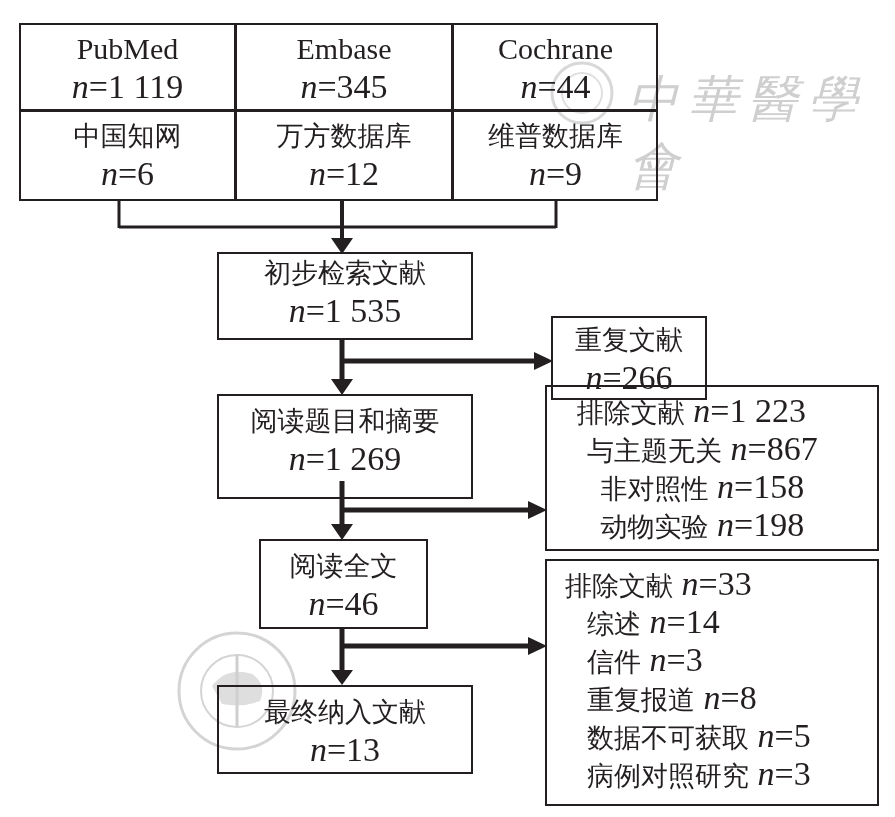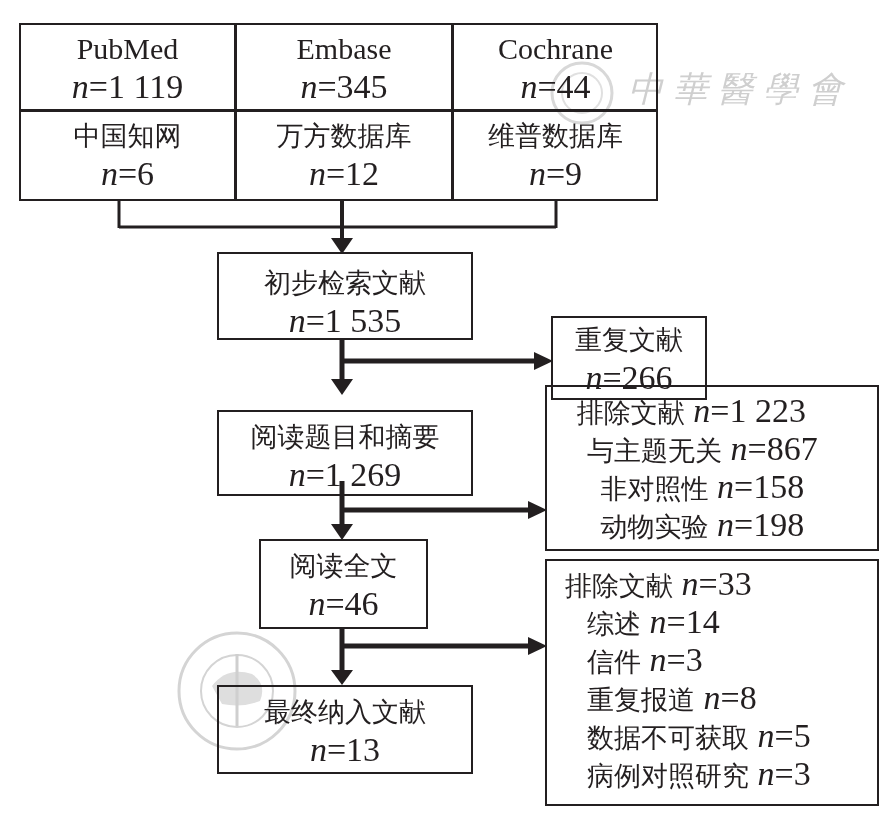--- a/index.html
+++ b/index.html
@@ -7,21 +7,21 @@
            font-family: "DejaVu Serif", "Liberation Serif", serif; color: #231f20; }
     .box { position: absolute; border: 2.5px solid #231f20; box-sizing: border-box; background: transparent; }
     .cell { position: absolute; box-sizing: border-box; text-align: center; font-size: 27px; line-height: 38px; padding-top: 4px; }
     .cell.en { font-family: "Liberation Serif", "DejaVu Serif", serif; font-size: 30px; }
     .ntext { font-family: "Liberation Serif", "DejaVu Serif", serif; font-size: 34px; }
     .ntext i { font-style: italic; }
     .vline { position: absolute; background: #231f20; }
     .center-txt { text-align: center; font-size: 27px; line-height: 38px; }
     .list { position: absolute; font-size: 27px; line-height: 36px; }
     .list .indent { padding-left: 22px; }
-    .wm { position: absolute; color: #cfcfcf; font-size: 35px; letter-spacing: 10px; font-style: italic; }
+    .wm { position: absolute; color: #cfcfcf; font-size: 50px; letter-spacing: 10px; font-style: italic; }
     svg.lines { position: absolute; left: 0; top: 0; }
   </style>
 </head>
 <body>
 
 <div class="wm" style="left:628px; top:66px;">中華醫學會</div>
 <svg style="position:absolute; left:547px; top:58px;" width="70" height="70" viewBox="0 0 70 70">
   <circle cx="35" cy="35" r="30" fill="none" stroke="#d8d8d8" stroke-width="3"></circle>
   <circle cx="35" cy="35" r="20" fill="none" stroke="#e0e0e0" stroke-width="2"></circle>
 </svg>
@@ -80,27 +80,27 @@
     <polygon points="534,352 553,361 534,370"></polygon>
     <polygon points="331,379 353,379 342,395"></polygon>
     <polygon points="528,501 547,510 528,519"></polygon>
     <polygon points="331,524 353,524 342,540"></polygon>
     <polygon points="528,637 547,646 528,655"></polygon>
     <polygon points="331,670 353,670 342,685"></polygon>
   </g>
 </svg>
 
 <div class="box" style="left:217px; top:252px; width:256px; height:88px;">
-  <div class="center-txt" style="margin-top:10px;">
+  <div class="center-txt" style="margin-top:0;">
     <div>初步检索文献</div>
     <div class="ntext"><i>n</i><span>=</span><span>1 535</span></div>
   </div>
 </div>
 
-<div class="box" style="left:217px; top:410px; width:256px; height:86px;">
+<div class="box" style="left:217px; top:394px; width:256px; height:105px;">
   <div class="center-txt" style="margin-top:6px;">
     <div>阅读题目和摘要</div>
     <div class="ntext"><i>n</i><span>=</span><span>1 269</span></div>
   </div>
 </div>
 
 <div class="box" style="left:259px; top:539px; width:169px; height:90px;">
   <div class="center-txt" style="margin-top:6px;">
     <div>阅读全文</div>
     <div class="ntext"><i>n</i><span>=</span><span>46</span></div>

